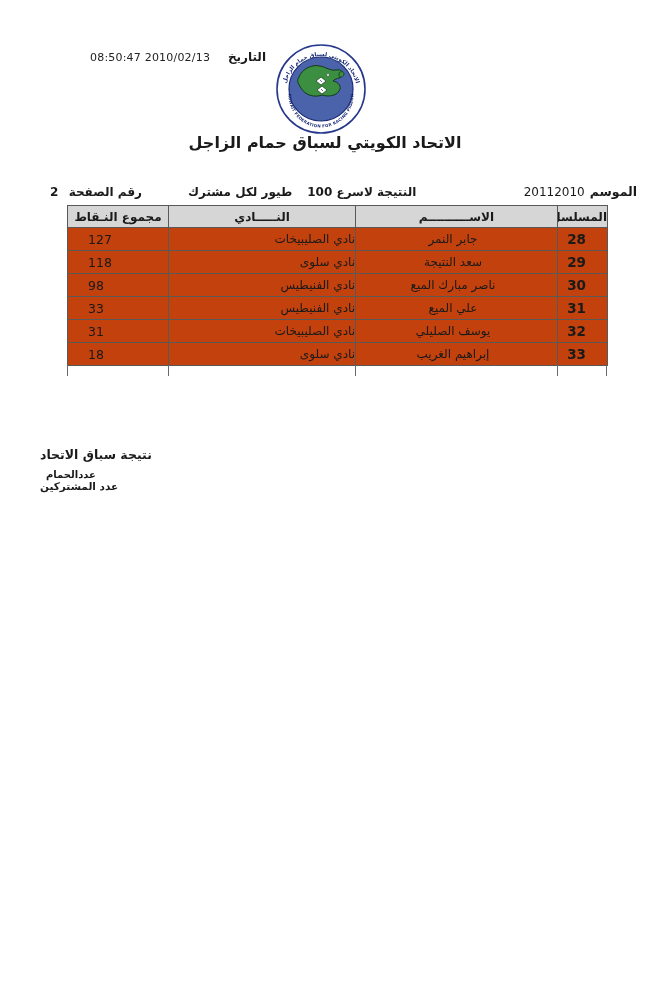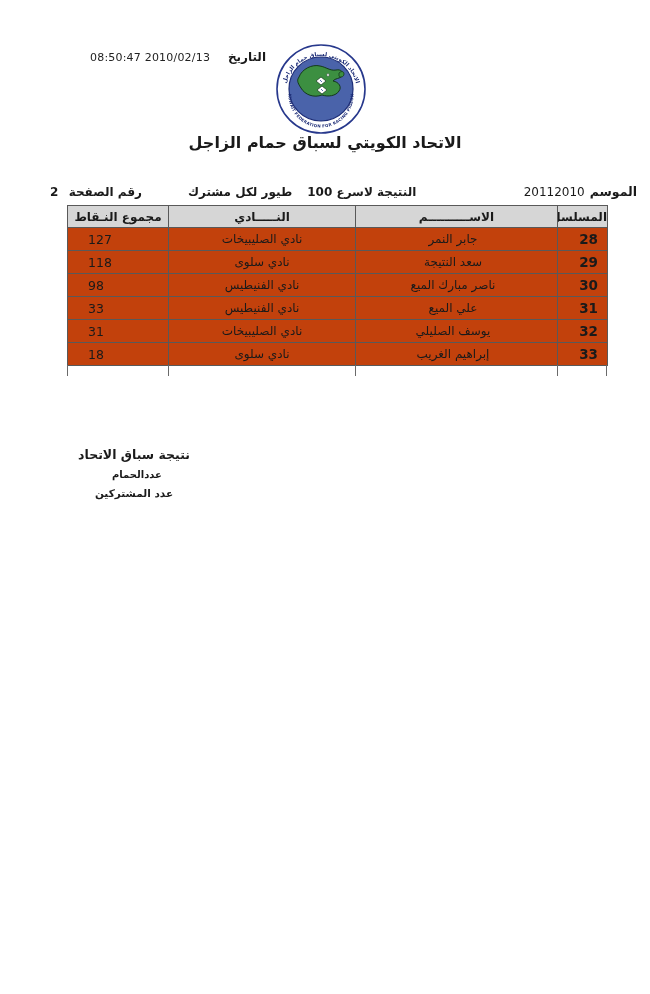--- a/index.html
+++ b/index.html
@@ -58,39 +58,39 @@
   }
   .results-table th, .results-table td {
     border: 1px solid #595959; overflow: hidden; white-space: nowrap;
   }
   .results-table th {
     background: #d6d6d6; font-weight: bold; font-size: 12px;
     height: 22px; text-align: center; vertical-align: middle;
   }
   .results-table td { height: 23px; vertical-align: middle; background: #c2410c; }
   td.cell-serial { font-weight: bold; font-size: 13.5px; text-align: right; padding-left: 4px;
-                   direction: ltr; padding-right: 9px; }
+                   direction: ltr; padding-right: 21px; }
   td.cell-name   { font-size: 12px; text-align: center; padding-right: 7px; }
-  td.cell-club   { font-size: 12px; text-align: center; }
+  td.cell-club   { font-size: 12px; text-align: right; }
   td.cell-points { font-size: 12.5px; text-align: right; padding-right: 20px; direction: ltr;
                    padding-left: 0; }
   td.cell-points { text-align: left; padding-left: 20px; } 
 
   
   .table-stub { position: absolute; top: 365px; left: 67px; width: 540px; height: 11px; }
   .table-stub .v { position: absolute; top: 0; width: 1px; height: 11px; background: #6a6a6a; }
 
   
   .footer-block {
     position: absolute; top: 447px; left: 40px; width: 188px;
     direction: rtl; text-align: left; 
   }
-  .footer-block div { text-align: center; direction: rtl; }
+  .footer-block div { text-align: left; direction: rtl; }
   .footer-line1 { font-size: 12.5px; font-weight: bold; margin-bottom: 7px; }
-  .footer-line2 { font-size: 10px;  font-weight: bold; margin-bottom: 7px; padding-left: 6px; }
+  .footer-line2 { font-size: 10px;  font-weight: bold; padding-left: 6px; }
   .footer-line3 { font-size: 10.5px; font-weight: bold; }
 </style>
 </head>
 <body>
 
 <div class="page">
 
   <div class="date-row">
     <span class="date-value">08:50:47 2010/02/13</span>
     <span class="date-label">التاريخ</span>

